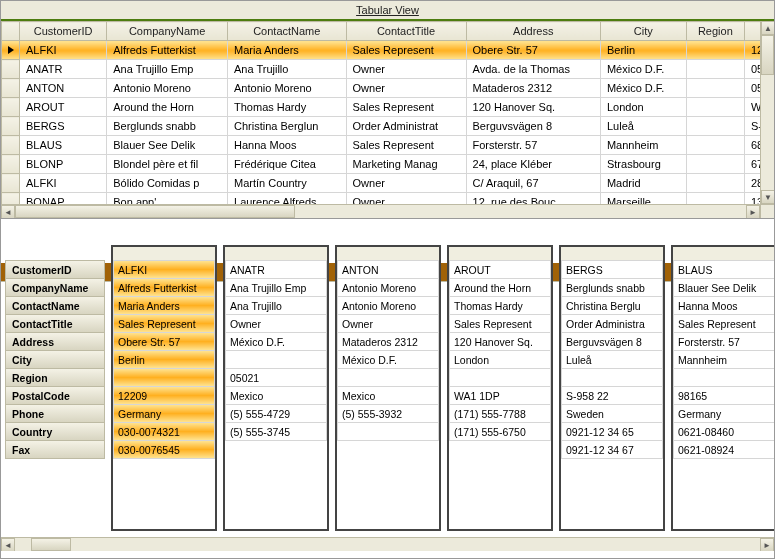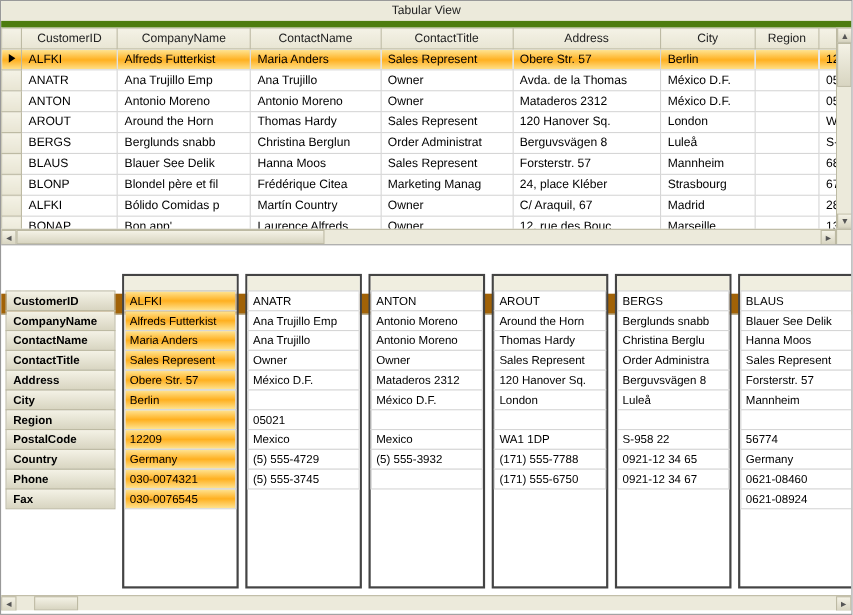--- a/index.html
+++ b/index.html
@@ -9,23 +9,24 @@
     background: #fff;
     width: 775px;
     height: 559px;
     overflow: hidden;
     border: 1px solid #999;
   }
   .title-bar {
     background: #eceadb;
     text-align: center;
     padding: 3px 0;
-    border-bottom: 6px solid #4d7c0f;
+    border-bottom: 2px solid #4d7c0f;
     color: #222;
     font-size: 11px;
+    text-decoration: underline;
   }
   
   .tabular-wrap {
     position: relative;
     height: 198px;
     overflow: hidden;
     border-bottom: 1px solid #999;
   }
   .tabular-scroll {
     position: absolute;
@@ -327,22 +328,22 @@
   <div class="card-body">
     <div class="field-labels" id="field-labels">
         <div class="fld">CustomerID</div>
         <div class="fld">CompanyName</div>
         <div class="fld">ContactName</div>
         <div class="fld">ContactTitle</div>
         <div class="fld">Address</div>
         <div class="fld">City</div>
         <div class="fld">Region</div>
         <div class="fld">PostalCode</div>
+        <div class="fld">Phone</div>
         <div class="fld">Country</div>
-        <div class="fld">Phone</div>
         <div class="fld">Fax</div>
       </div>
     <div id="cards" style="display:flex;gap:6px;">
         <div class="card selected">
           <div class="hdr"></div>
           <div class="val">ALFKI</div>
           <div class="val">Alfreds Futterkist</div>
           <div class="val">Maria Anders</div>
           <div class="val">Sales Represent</div>
           <div class="val">Obere Str. 57</div>
@@ -395,33 +396,34 @@
         <div class="card">
           <div class="hdr"></div>
           <div class="val">BERGS</div>
           <div class="val">Berglunds snabb</div>
           <div class="val">Christina Berglu</div>
           <div class="val">Order Administra</div>
           <div class="val">Berguvsvägen  8</div>
           <div class="val">Luleå</div>
           <div class="val"></div>
           <div class="val">S-958 22</div>
+          <div class="val">Sweden</div>
           <div class="val">0921-12 34 65</div>
           <div class="val">0921-12 34 67</div>
         </div>
         <div class="card">
           <div class="hdr"></div>
           <div class="val">BLAUS</div>
           <div class="val">Blauer See Delik</div>
           <div class="val">Hanna Moos</div>
           <div class="val">Sales Represent</div>
           <div class="val">Forsterstr. 57</div>
           <div class="val">Mannheim</div>
           <div class="val"></div>
-          <div class="val">56774</div>
+          <div class="val">98165</div>
           <div class="val">Germany</div>
           <div class="val">0621-08460</div>
           <div class="val">0621-08924</div>
         </div>
       </div>
   </div>
   <div class="card-hscroll hscroll">
     <div class="btn">◄</div>
     <div class="track">
         <div class="thumb"></div>

